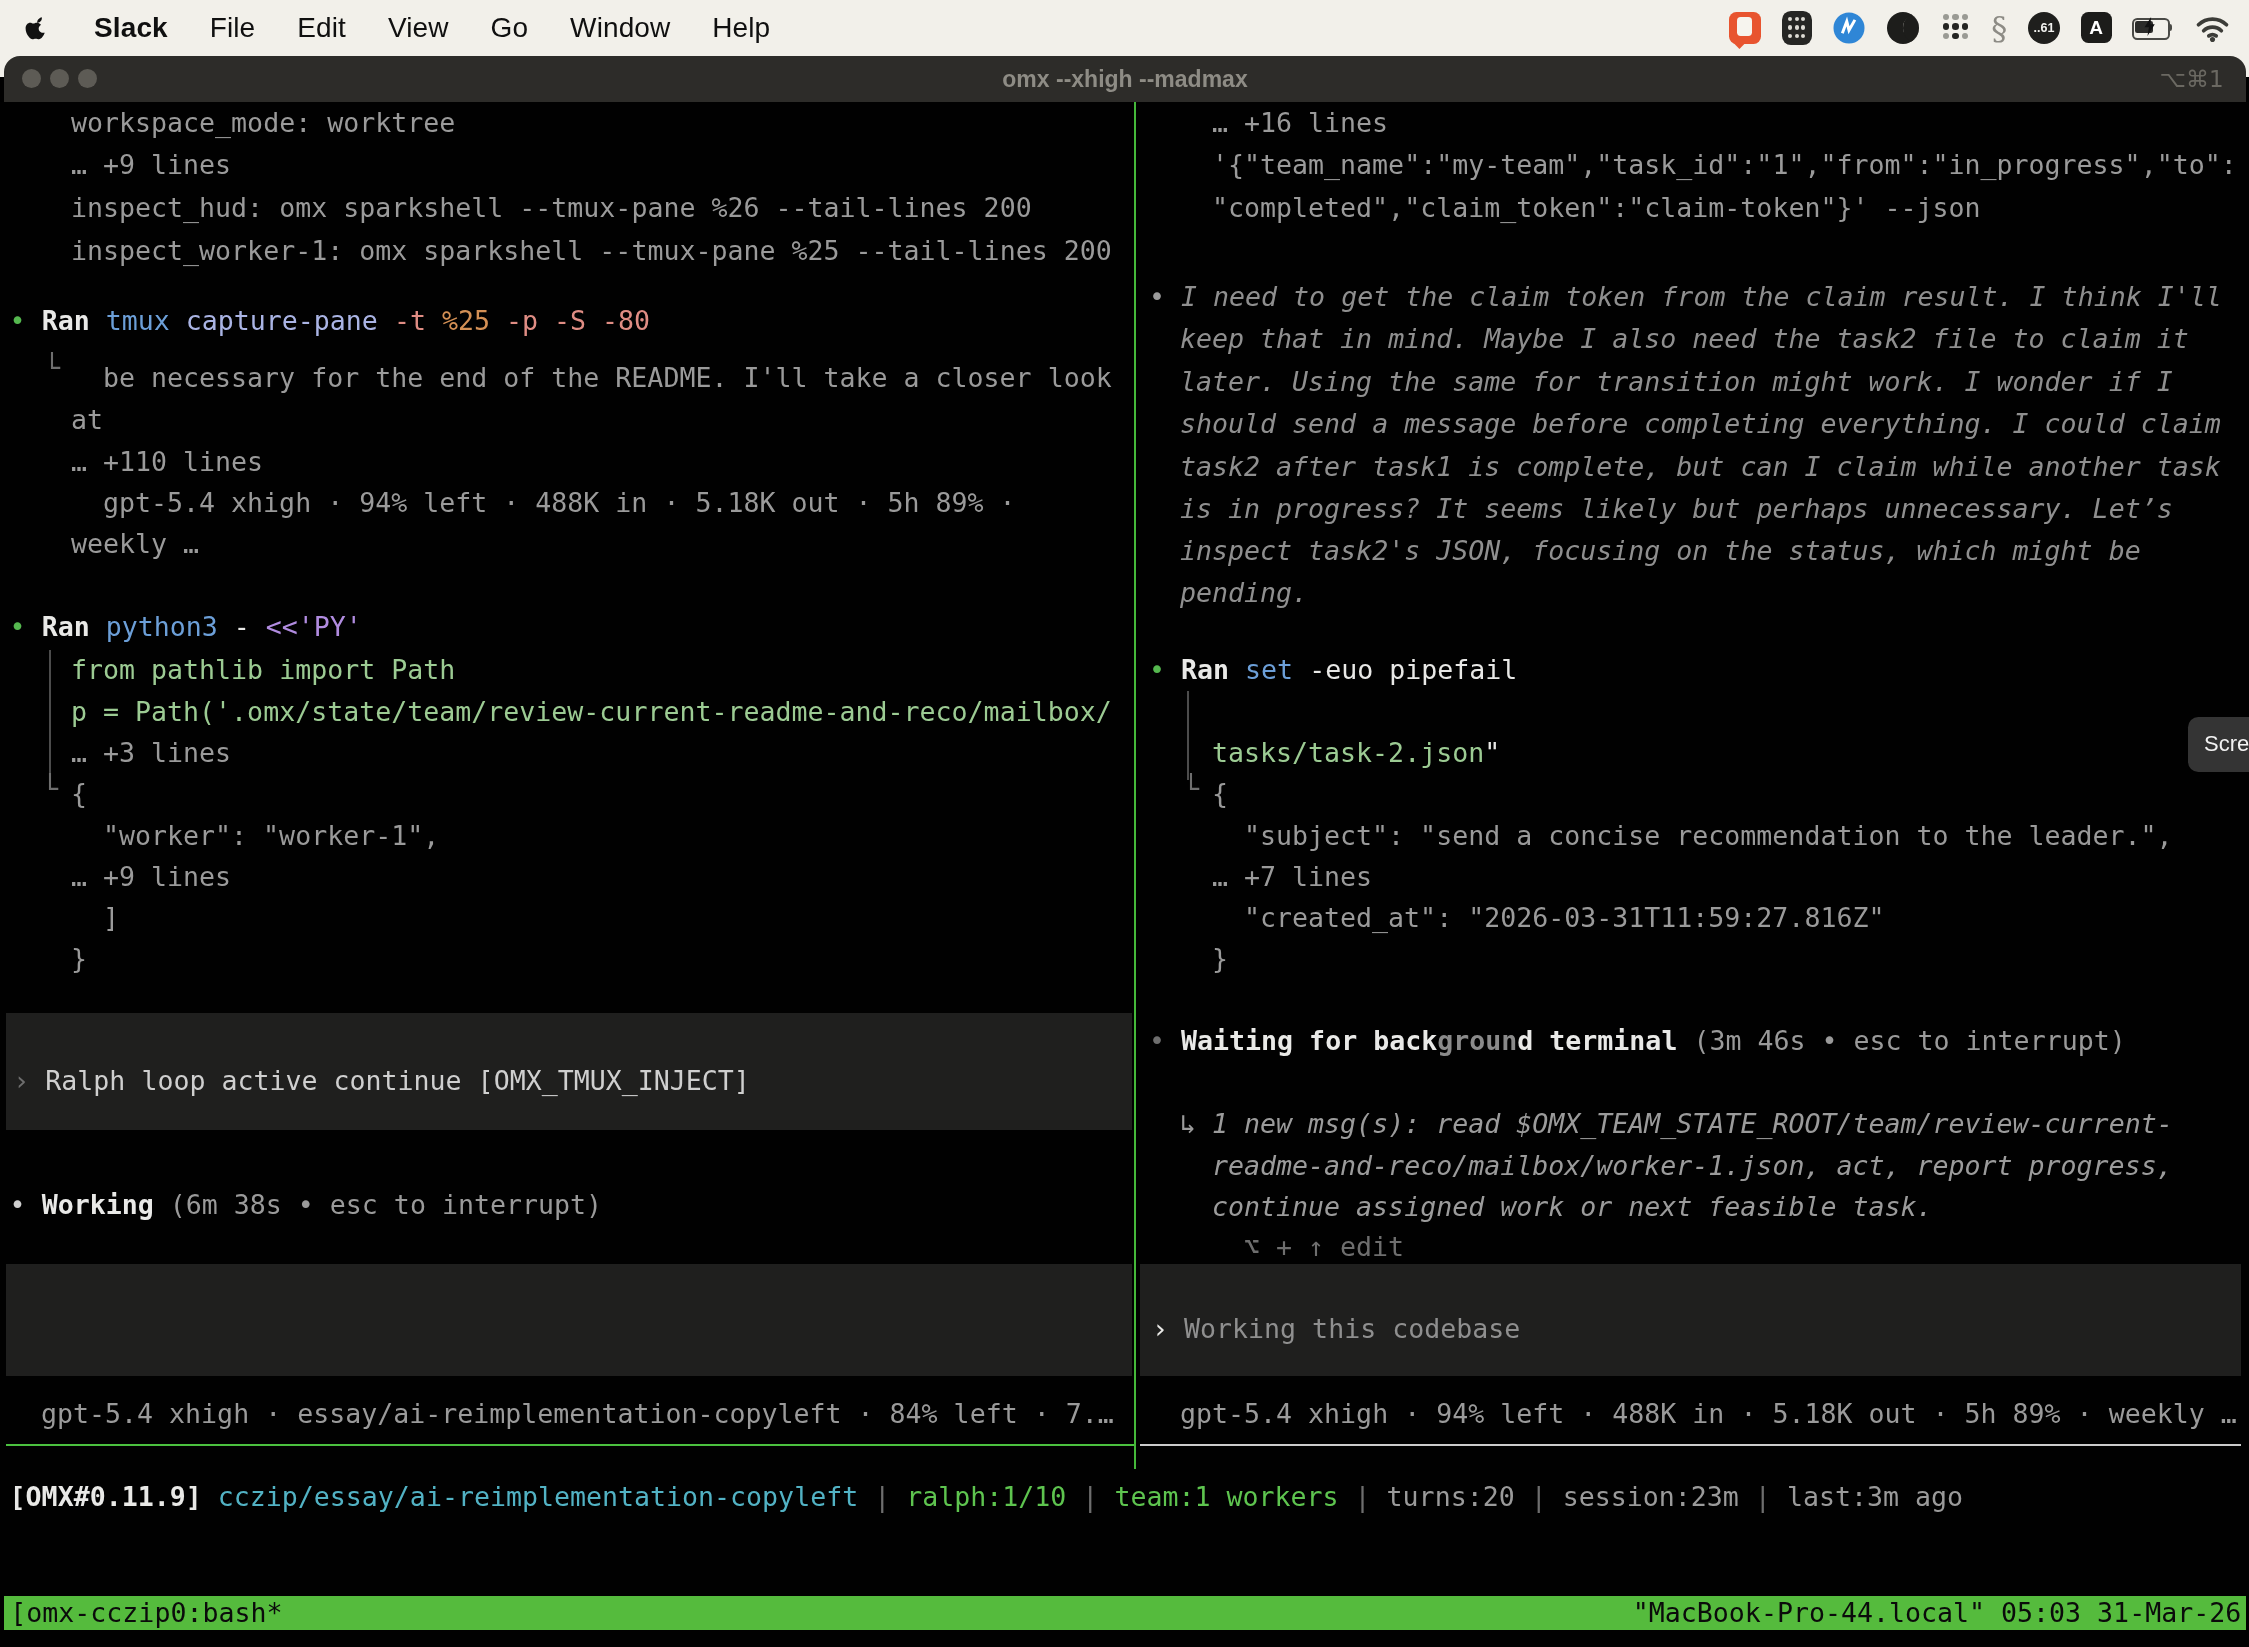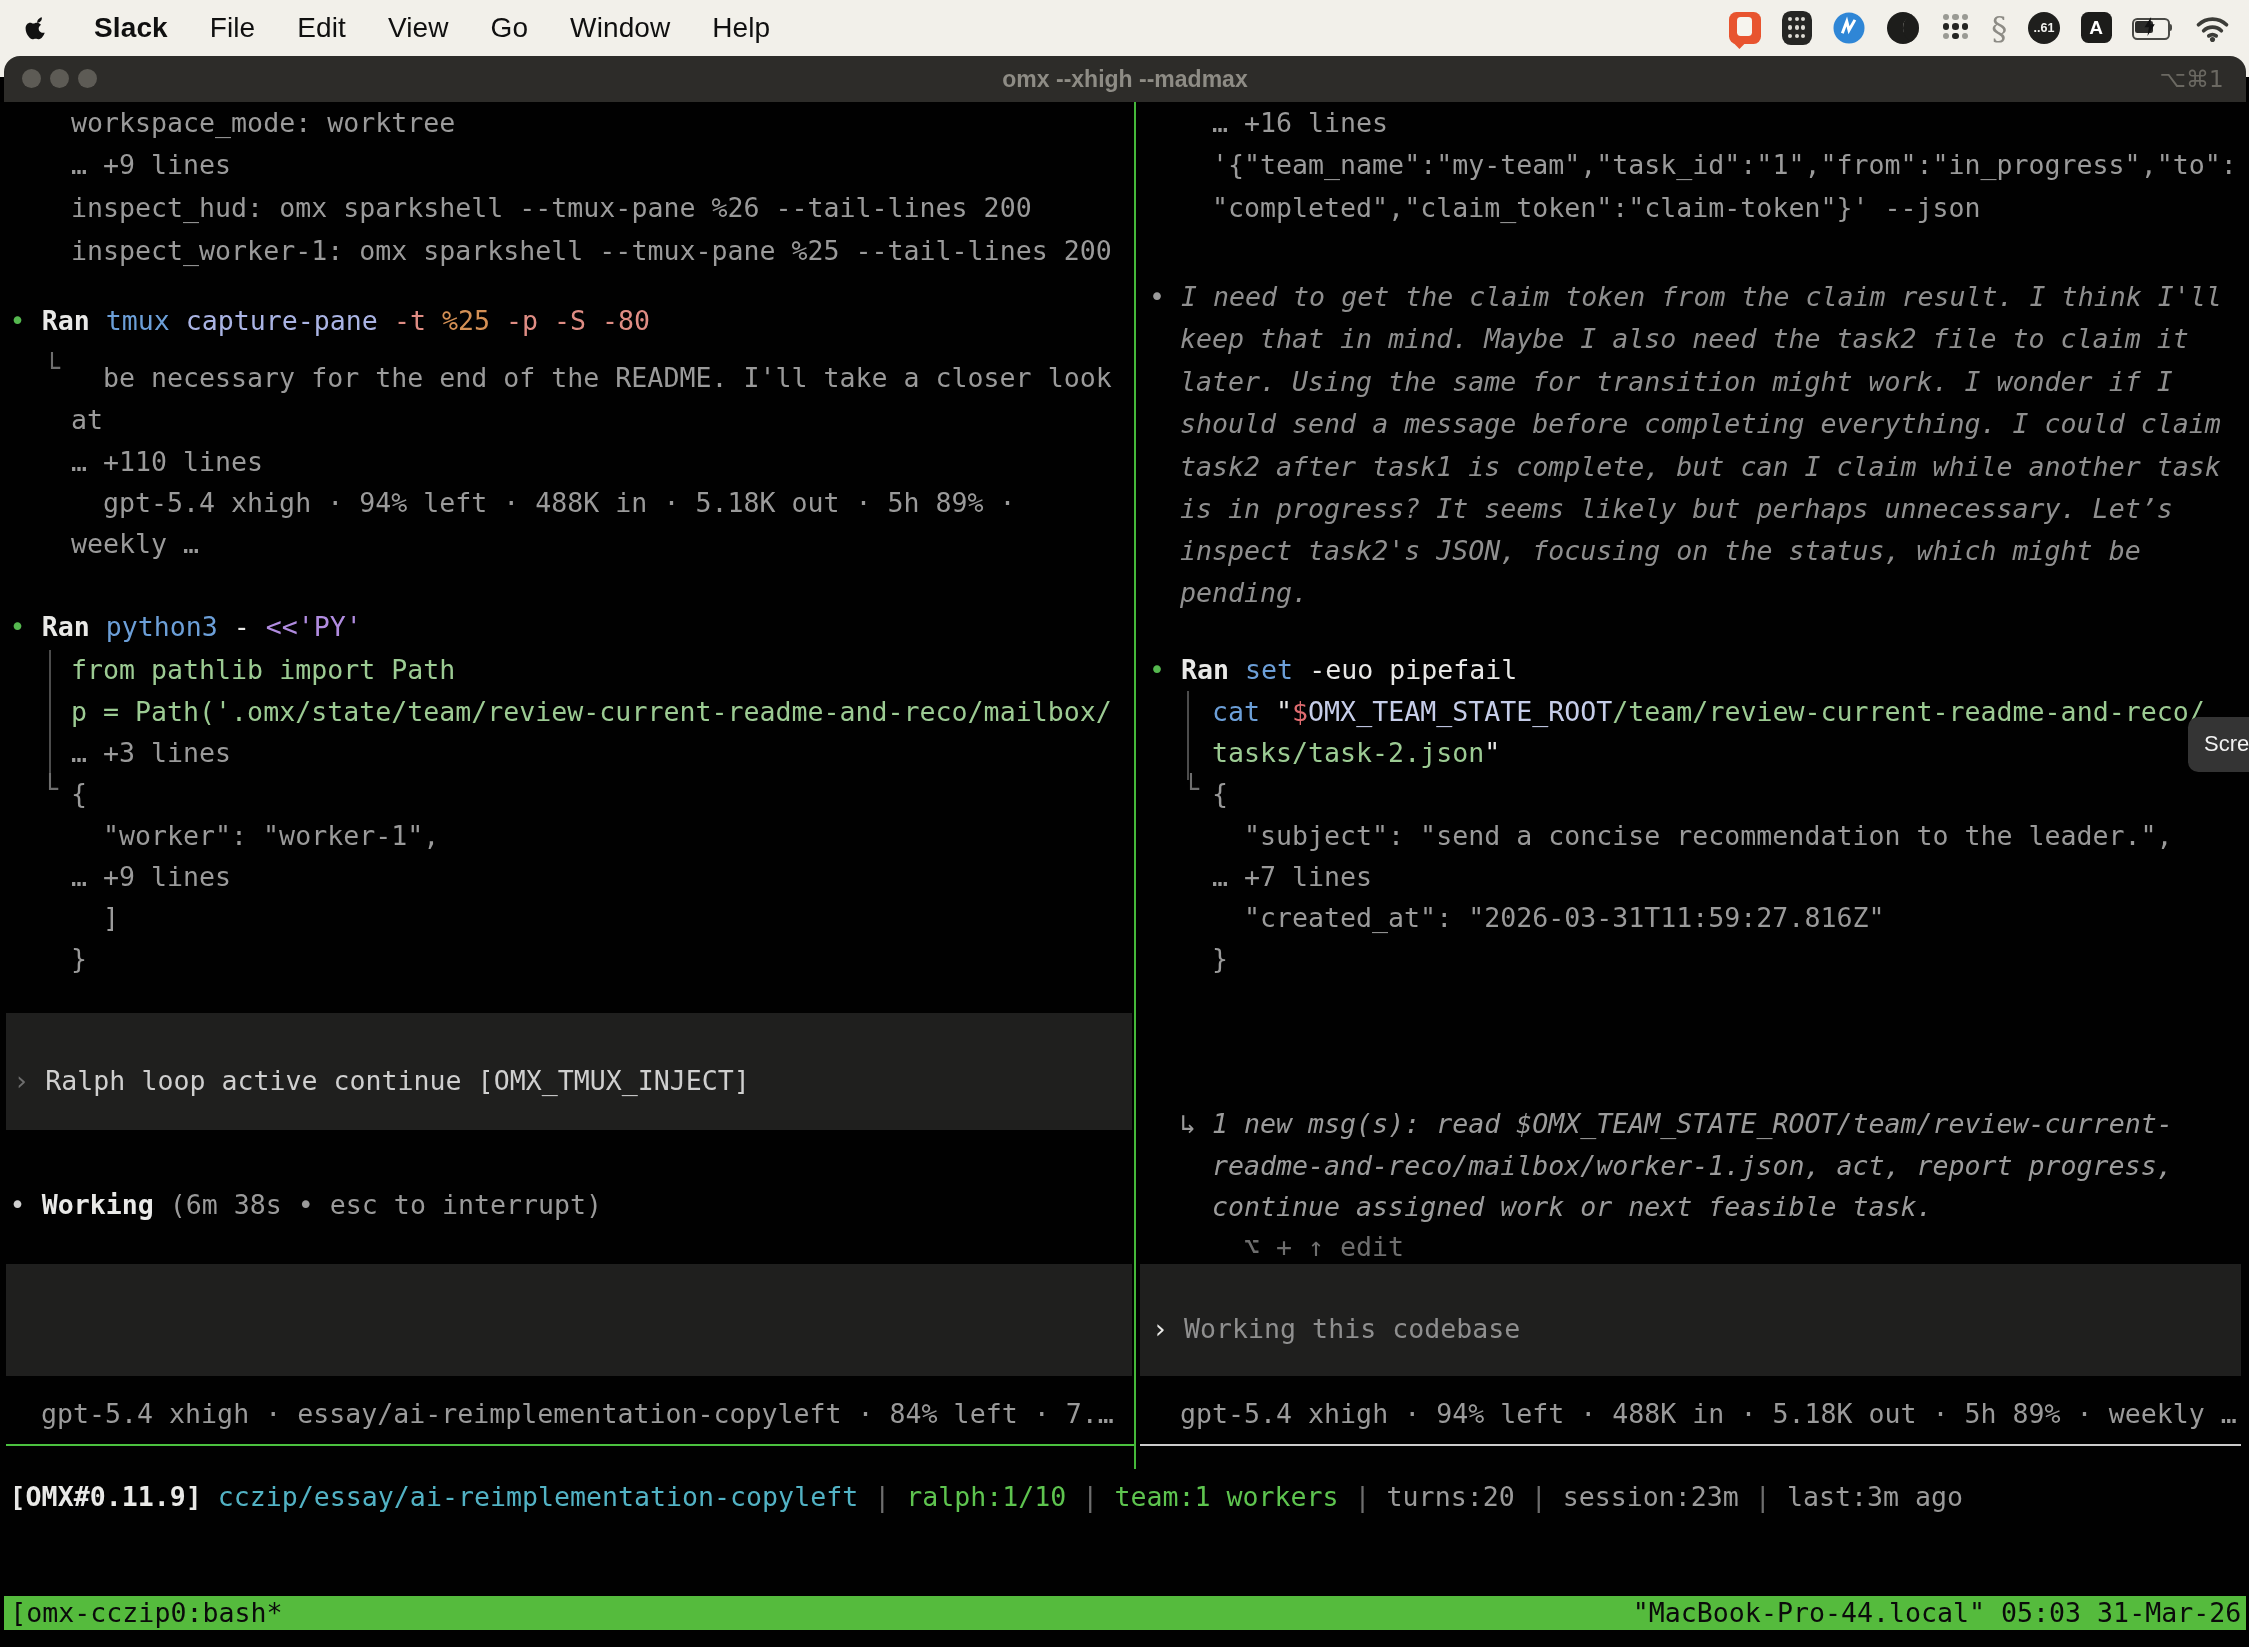--- a/index.html
+++ b/index.html
@@ -202,28 +202,28 @@
     <div class="ln" style="left: 1212px; top: 191px;"><span class="g">"completed","claim_token":"claim-token"}' --json</span></div>
     <div class="ln" style="left: 1149px; top: 280px;"><span class="g">• </span><span class="it">I need to get the claim token from the claim result. I think I'll</span></div>
     <div class="ln" style="left: 1180px; top: 322px;"><span class="it">keep that in mind. Maybe I also need the task2 file to claim it</span></div>
     <div class="ln" style="left: 1180px; top: 365px;"><span class="it">later. Using the same for transition might work. I wonder if I</span></div>
     <div class="ln" style="left: 1180px; top: 407px;"><span class="it">should send a message before completing everything. I could claim</span></div>
     <div class="ln" style="left: 1180px; top: 450px;"><span class="it">task2 after task1 is complete, but can I claim while another task</span></div>
     <div class="ln" style="left: 1180px; top: 492px;"><span class="it">is in progress? It seems likely but perhaps unnecessary. Let’s</span></div>
     <div class="ln" style="left: 1180px; top: 534px;"><span class="it">inspect task2's JSON, focusing on the status, which might be</span></div>
     <div class="ln" style="left: 1180px; top: 576px;"><span class="it">pending.</span></div>
     <div class="ln" style="left: 1149px; top: 653px;"><span class="gb">• </span><span class="b">Ran</span><span class="blue"> set</span><span class="w"> -euo pipefail</span></div>
-    <div class="ln" style="left: 1212px; top: 695px;"><span class="blue">cat</span><span class="w"> "</span><span class="red">$</span><span class="lavw">OMX_TEAM_STATE_ROOT</span><span class="grn">/team/review-current-readme-and-reco/</span></div>
     <div class="ln" style="left: 1212px; top: 736px;"><span class="grn">tasks/task-2.json</span><span class="w">"</span></div>
     <div class="ln" style="left: 1183px; top: 772px;"><span class="dg">└</span></div>
     <div class="ln" style="left: 1212px; top: 777px;"><span class="g">{</span></div>
     <div class="ln" style="left: 1244px; top: 819px;"><span class="g">"subject": "send a concise recommendation to the leader.",</span></div>
     <div class="ln" style="left: 1212px; top: 860px;"><span class="g">… +7 lines</span></div>
     <div class="ln" style="left: 1244px; top: 901px;"><span class="g">"created_at": "2026-03-31T11:59:27.816Z"</span></div>
     <div class="ln" style="left: 1212px; top: 942px;"><span class="g">}</span></div>
+    <div class="ln" style="left: 1149px; top: 1024px;"><span class="dg">• </span><span class="b">Waiting for back</span><span class="shim">groun</span><span class="b">d terminal</span><span class="g"> (3m 46s • esc to interrupt)</span></div>
     <div class="ln" style="left: 1180px; top: 1107px;"><span class="itg">↳ 1 new msg(s): read $OMX_TEAM_STATE_ROOT/team/review-current-</span></div>
     <div class="ln" style="left: 1212px; top: 1149px;"><span class="itg">readme-and-reco/mailbox/worker-1.json, act, report progress,</span></div>
     <div class="ln" style="left: 1212px; top: 1190px;"><span class="itg">continue assigned work or next feasible task.</span></div>
     <div class="ln" style="left: 1212px; top: 1230px; margin-left: 32px;"><span class="dg">⌥ + ↑ edit</span></div>
     <div class="ln" style="left: 1152px; top: 1312px;"><span class="w">› </span><span class="ph">Working this codebase</span></div>
     <div class="ln" style="left: 1180px; top: 1397px;"><span class="g">gpt-5.4 xhigh · 94% left · 488K in · 5.18K out · 5h 89% · weekly …</span></div>
     <div class="ln" style="left: 9.6px; top: 1480px;"><span class="b">[OMX#0.11.9]</span><span class="cy"> cczip/essay/ai-reimplementation-copyleft</span><span class="dg"> | </span><span class="gg">ralph:1/10</span><span class="dg"> | </span><span class="gg">team:1 workers</span><span class="dg"> | </span><span class="g">turns:20</span><span class="dg"> | </span><span class="g">session:23m</span><span class="dg"> | </span><span class="g">last:3m ago</span></div>
   </div>
 
 <div id="tmuxbar">

